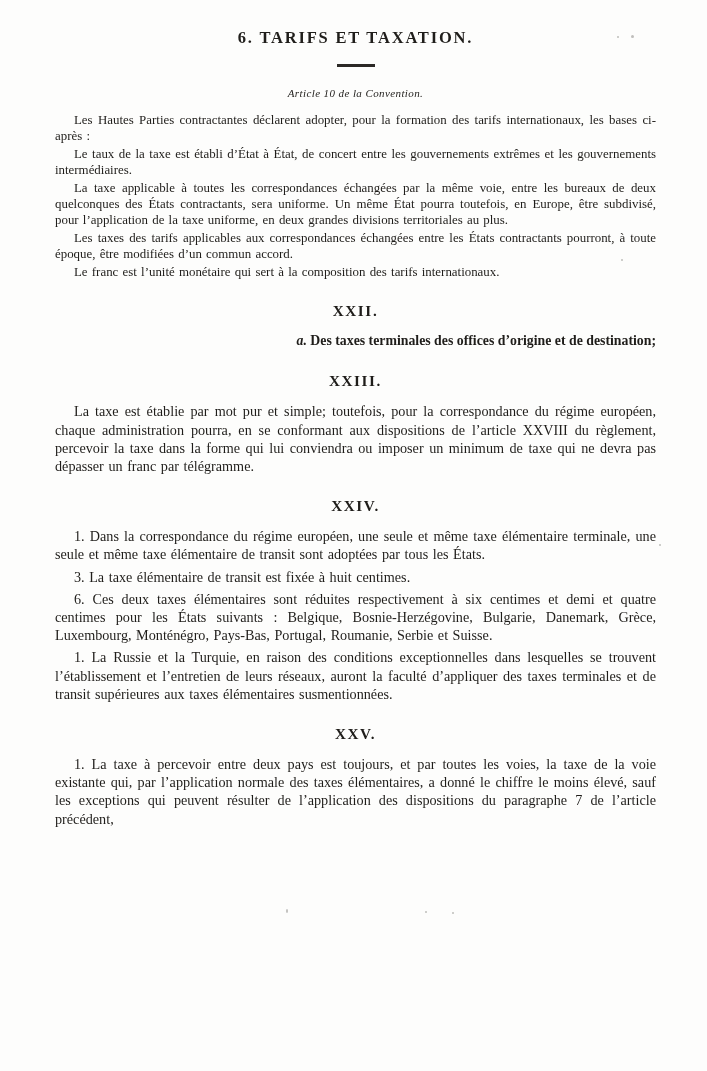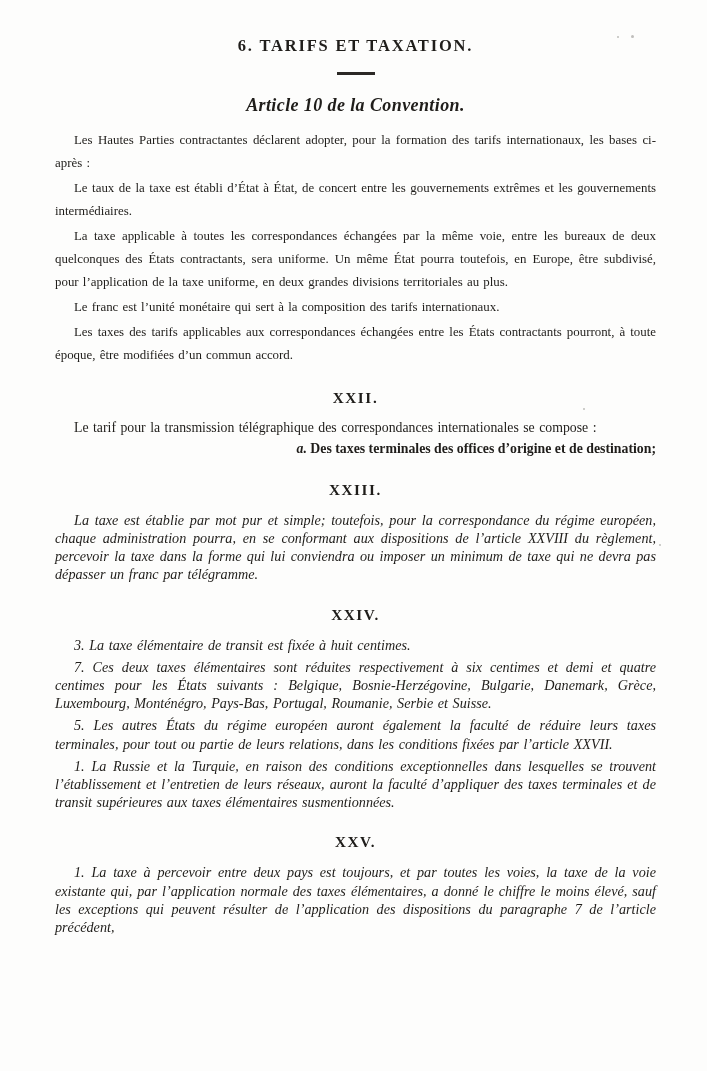--- a/index.html
+++ b/index.html
@@ -10,55 +10,55 @@
     color: #1f1d1a;
     overflow: hidden;
   }
   .sheet {
     position: relative;
     width: 707px; height: 1071px;
     background: #fdfdfc;
   }
   .content {
     position: absolute;
-    left: 55px; top: 12px;
+    left: 55px; top: 4px;
     width: 601px;
   }
   .page-title {
     margin: 0;
     padding-top: 24px;
     text-align: center;
     font-size: 16.5px;
     font-weight: 700;
     letter-spacing: 1.8px;
     color: #201e1b;
   }
   .title-divider {
     width: 38px; height: 2.5px;
     background: #2b2926;
     margin: 16px auto 0 auto;
   }
   .article-subtitle {
     margin: 20px 0 0 0;
     text-align: center;
     font-style: italic;
-    font-weight: 700;
-    font-size: 18px;
+    font-weight: 400;
+    font-size: 11px;
     letter-spacing: 0.4px;
   }
   .doc-body { margin-top: 13px; }
   .para {
     margin: 0 0 2px 0;
     text-align: justify;
     text-indent: 19px;
     word-spacing: 1px;
   }
-  .para.small { font-size: 12.9px; line-height: 23px; }
+  .para.small { font-size: 12.9px; line-height: 16px; }
   .para.medium { font-size: 13.8px; line-height: 18.5px; margin-bottom: 3px; }
-  .para.large { font-size: 14.2px; line-height: 18.2px; margin-bottom: 4px; font-style: italic; }
+  .para.large { font-size: 14.2px; line-height: 18.2px; margin-bottom: 4px; }
   .section-heading {
     text-align: center;
     font-size: 15.2px;
     font-weight: 700;
     letter-spacing: 1.6px;
     margin: 22px 0 12px 0;
     font-family: Liberation Serif, serif;
   }
   .list-item {
     padding-left: 19px;
@@ -79,31 +79,30 @@
 
 <div class="sheet">
   <div class="content">
     <h1 class="page-title">6. TARIFS ET TAXATION.</h1>
     <div class="title-divider"></div>
     <h2 class="article-subtitle">Article 10 de la Convention.</h2>
     <div class="doc-body">
         <p class="para small">Les Hautes Parties contractantes déclarent adopter, pour la formation des tarifs internationaux, les bases ci-après :</p>
         <p class="para small">Le taux de la taxe est établi d’État à État, de concert entre les gouvernements extrêmes et les gouvernements intermédiaires.</p>
         <p class="para small">La taxe applicable à toutes les correspondances échangées par la même voie, entre les bureaux de deux quelconques des États contractants, sera uniforme. Un même État pourra toutefois, en Europe, être subdivisé, pour l’application de la taxe uniforme, en deux grandes divisions territoriales au plus.</p>
+        <p class="para small">Les taxes des tarifs applicables aux correspondances échangées entre les États contractants pourront, à toute époque, être modifiées d’un commun accord.</p>
         <p class="para small">Le franc est l’unité monétaire qui sert à la composition des tarifs internationaux.</p>
-        <p class="para small">Les taxes des tarifs applicables aux correspondances échangées entre les États contractants pourront, à toute époque, être modifiées d’un commun accord.</p>
         <div class="section-heading">XXII.</div>
-        <p class="para medium">Le tarif pour la transmission télégraphique des correspondances internationales se compose :</p>
         <div class="list-item medium"><span class="marker">a.</span> <span>Des taxes terminales des offices d’origine et de destination;</span></div>
         <div class="section-heading">XXIII.</div>
         <p class="para large">La taxe est établie par mot pur et simple; toutefois, pour la correspondance du régime européen, chaque administration pourra, en se conformant aux dispositions de l’article XXVIII du règlement, percevoir la taxe dans la forme qui lui conviendra ou imposer un minimum de taxe qui ne devra pas dépasser un franc par télégramme.</p>
         <div class="section-heading">XXIV.</div>
+        <p class="para large">1. Dans la correspondance du régime européen, une seule et même taxe élémentaire terminale, une seule et même taxe élémentaire de transit sont adoptées par tous les États.</p>
         <p class="para large">3. La taxe élémentaire de transit est fixée à huit centimes.</p>
-        <p class="para large">7. Ces deux taxes élémentaires sont réduites respectivement à six centimes et demi et quatre centimes pour les États suivants : Belgique, Bosnie-Herzégovine, Bulgarie, Danemark, Grèce, Luxembourg, Monténégro, Pays-Bas, Portugal, Roumanie, Serbie et Suisse.</p>
-        <p class="para large">5. Les autres États du régime européen auront également la faculté de réduire leurs taxes terminales, pour tout ou partie de leurs relations, dans les conditions fixées par l’article XXVII.</p>
+        <p class="para large">6. Ces deux taxes élémentaires sont réduites respectivement à six centimes et demi et quatre centimes pour les États suivants : Belgique, Bosnie-Herzégovine, Bulgarie, Danemark, Grèce, Luxembourg, Monténégro, Pays-Bas, Portugal, Roumanie, Serbie et Suisse.</p>
         <p class="para large">1. La Russie et la Turquie, en raison des conditions exceptionnelles dans lesquelles se trouvent l’établissement et l’entretien de leurs réseaux, auront la faculté d’appliquer des taxes terminales et de transit supérieures aux taxes élémentaires susmentionnées.</p>
         <div class="section-heading">XXV.</div>
         <p class="para large">1. La taxe à percevoir entre deux pays est toujours, et par toutes les voies, la taxe de la voie existante qui, par l’application normale des taxes élémentaires, a donné le chiffre le moins élevé, sauf les exceptions qui peuvent résulter de l’application des dispositions du paragraphe 7 de l’article précédent,</p>
       </div>
   </div>
 
   <div class="speck" style="left:617px; top:36px; width:2px; height:2px;"></div>
   <div class="speck" style="left:631px; top:35px; width:3px; height:3px;"></div>
   <div class="speck" style="left:621px; top:259px; width:2px; height:2px;"></div>
   <div class="speck" style="left:583px; top:408px; width:2px; height:2px;"></div>

